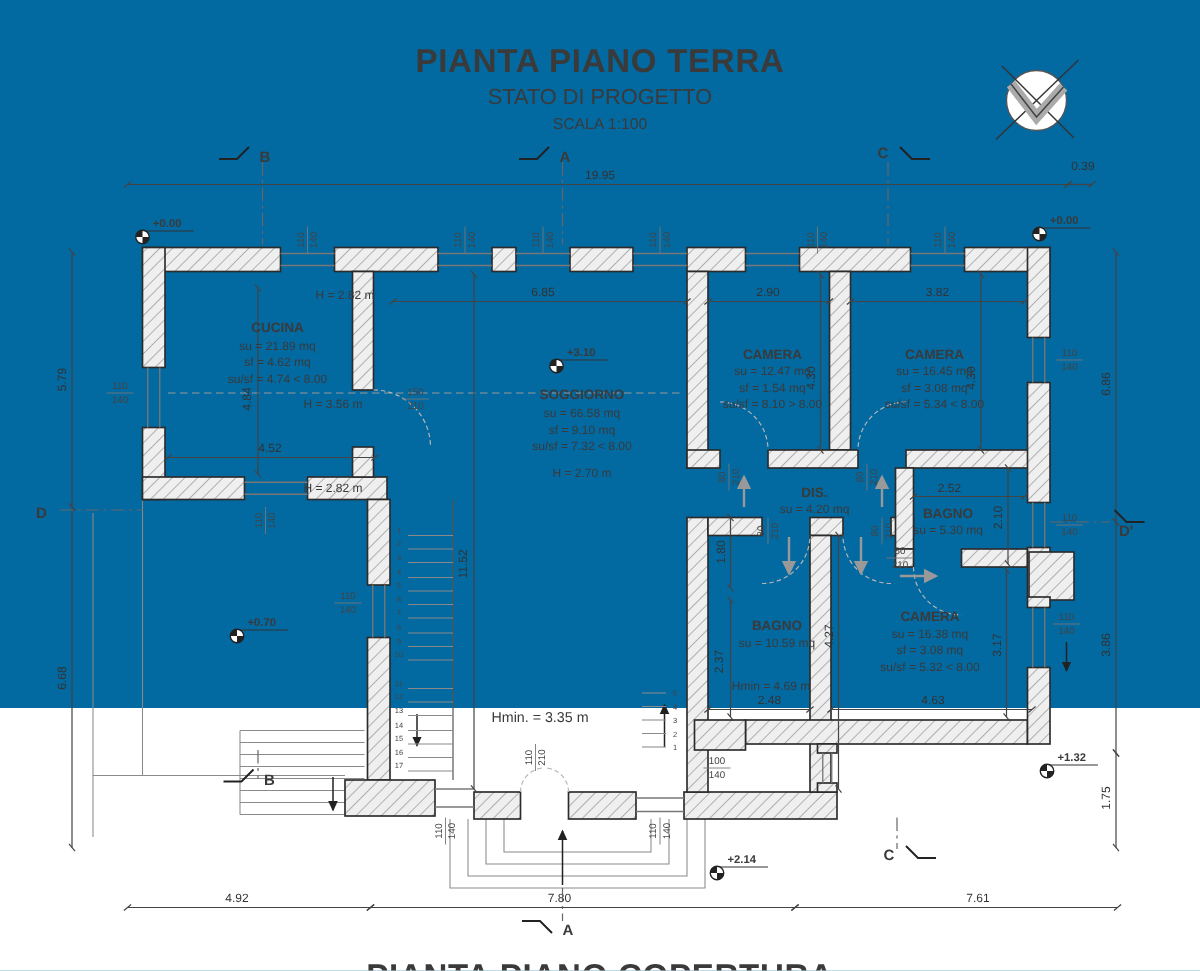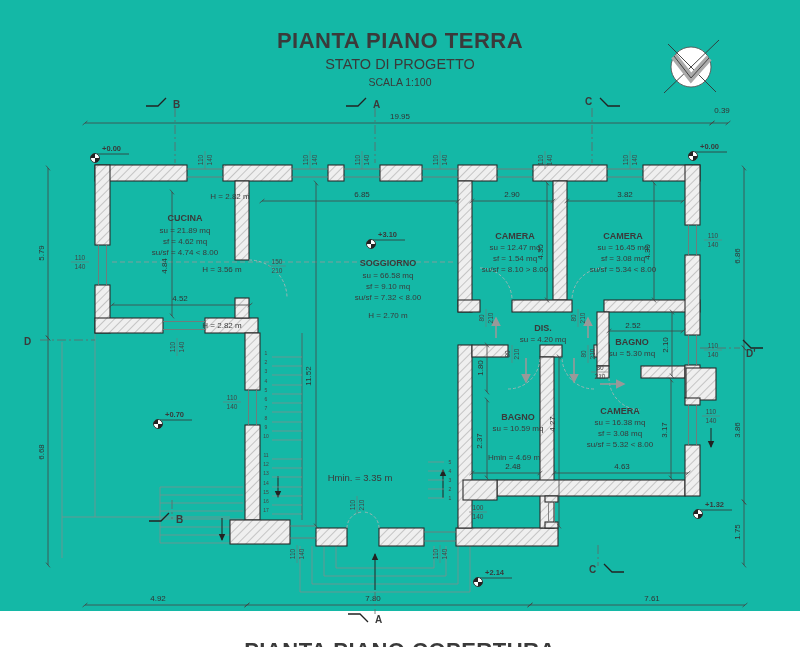--- a/index.html
+++ b/index.html
@@ -1,16 +1,16 @@
 <!DOCTYPE html>
 <html><head>
 <meta charset="utf-8">
 <style>
   html,body{margin:0;padding:0;background:#fff;width:800px;height:647px;overflow:hidden;}
-  #sheet{position:relative;width:800px;height:611px;background:#14b8a6;
+  #sheet{position:relative;width:800px;height:472px;background:#0369a1;
          font-family:"Liberation Sans", sans-serif;}
   svg{display:block}
   .w{fill:url(#hatch);stroke:#2b2b2b;stroke-width:1.1;}
   .thin{stroke:#555;stroke-width:0.8;fill:none;}
   .xtra{stroke:#8a8a8a;stroke-width:0.7;fill:none;}
   .win{stroke:#777;stroke-width:0.9;fill:none;}
   .dim{stroke:#444;stroke-width:0.8;fill:none;marker-start:url(#tk);marker-end:url(#tk);}
   .dd{stroke:#666;stroke-width:0.8;fill:none;stroke-dasharray:9 3 2 3;}
   .dash{stroke:#9a9a9a;stroke-width:0.8;fill:none;stroke-dasharray:5 3;}
   .arc{stroke:#b5b5b5;stroke-width:0.8;fill:none;stroke-dasharray:3 2;}

